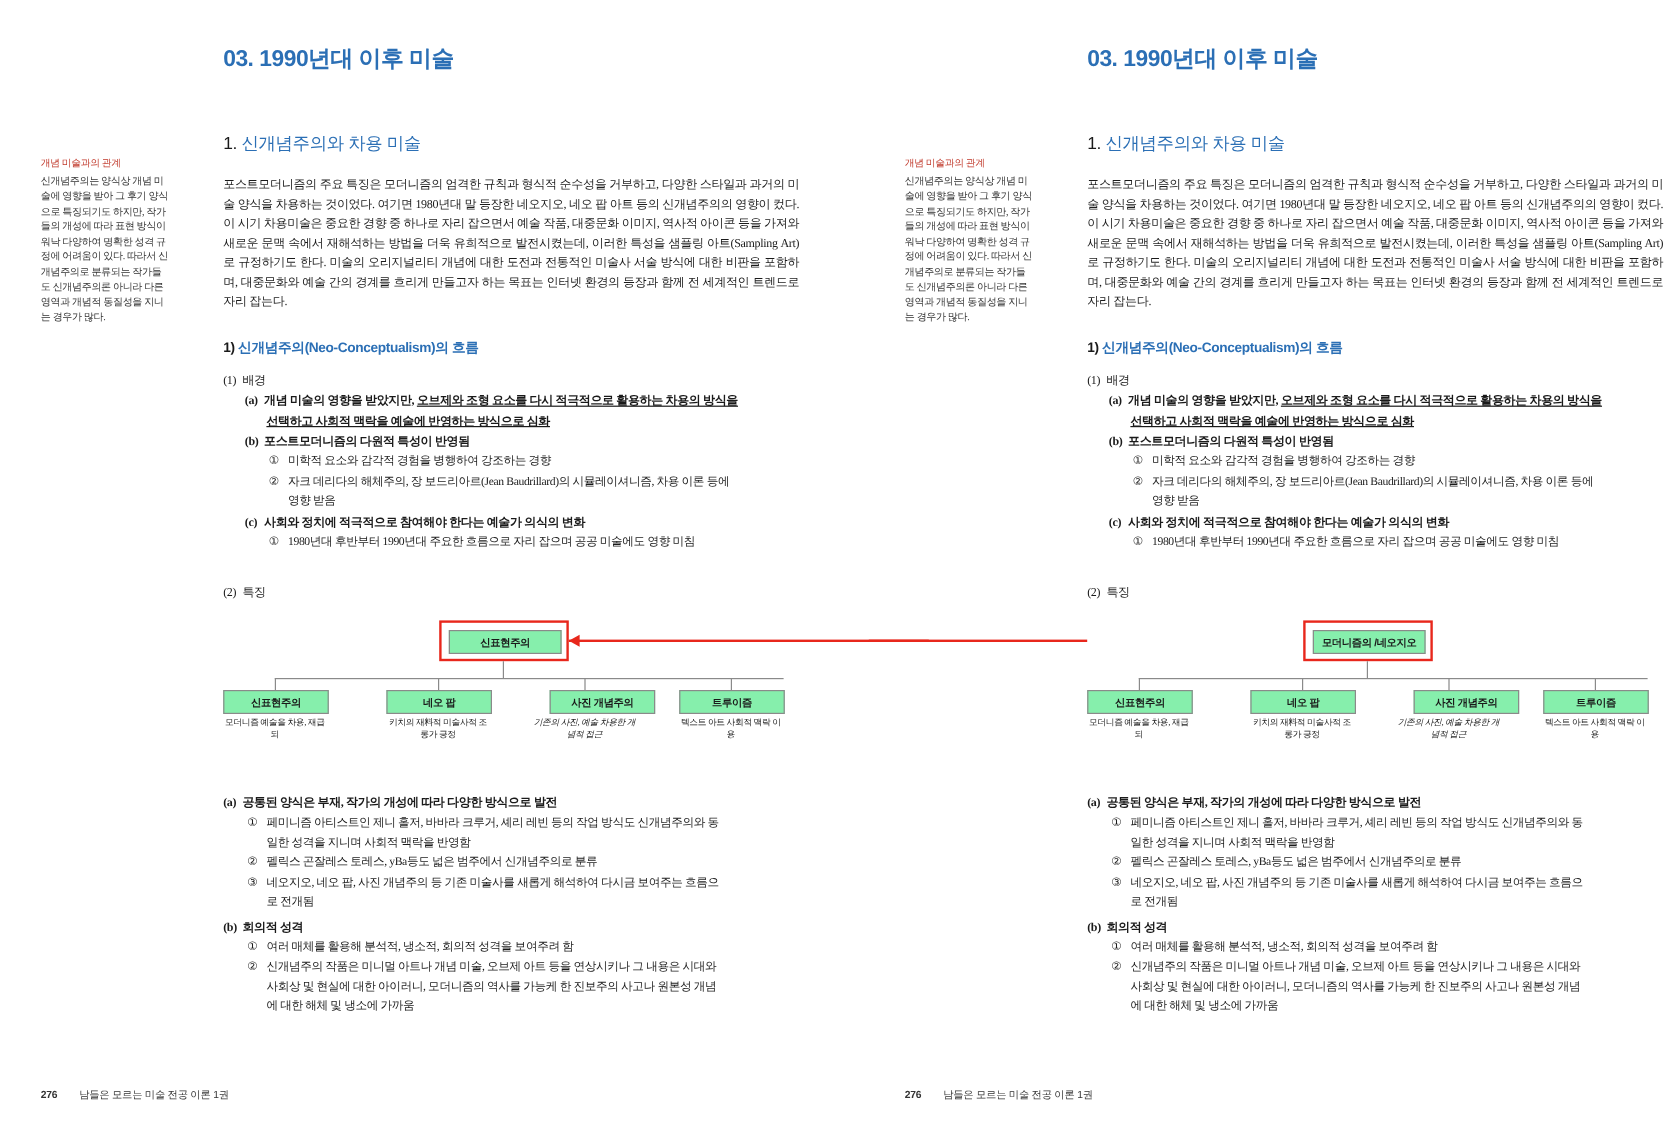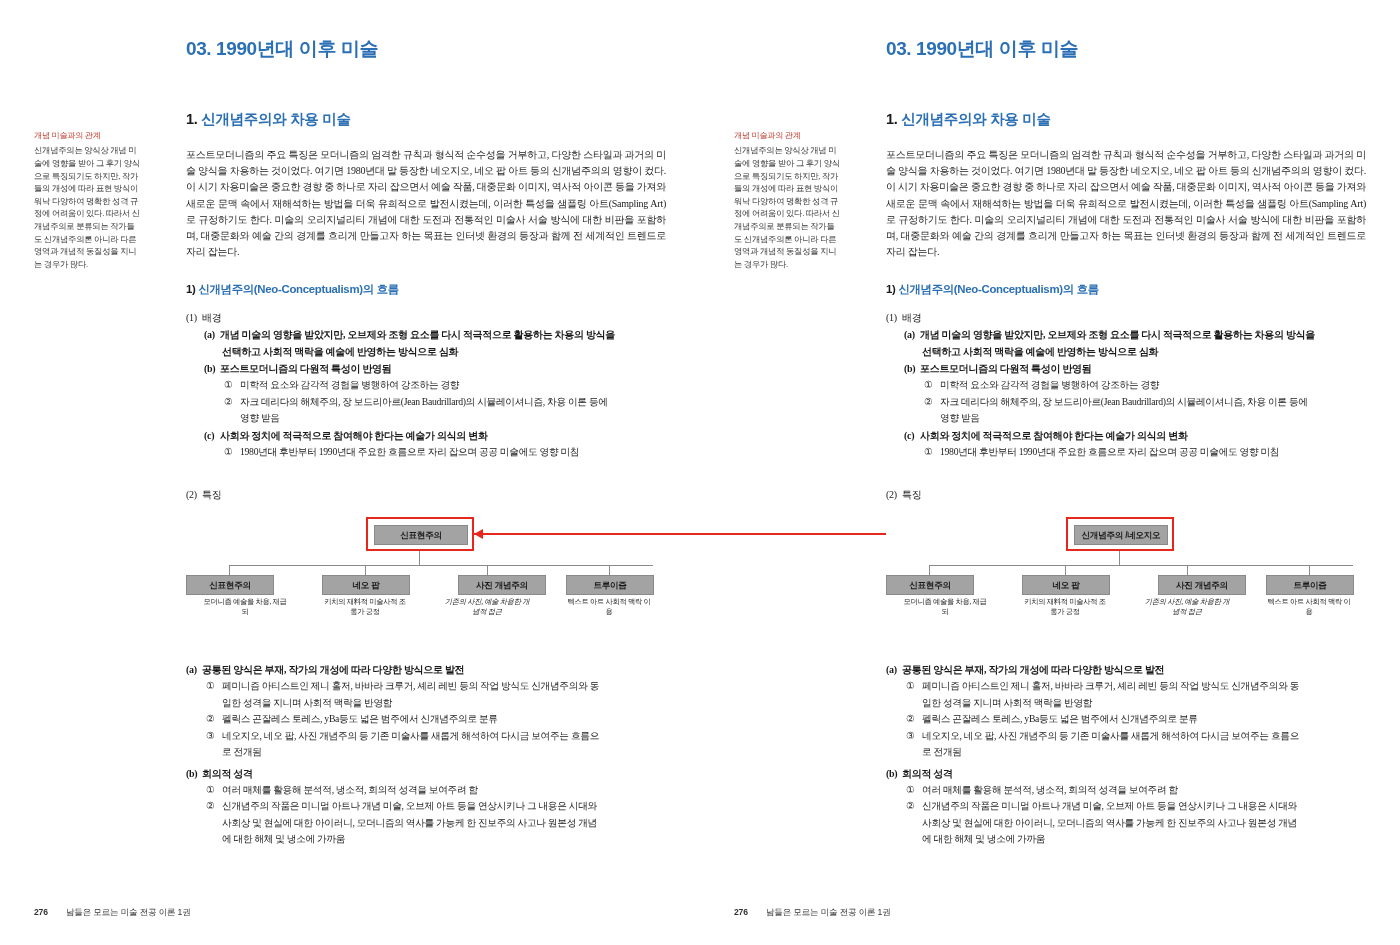--- a/index.html
+++ b/index.html
@@ -11,20 +11,21 @@
     width: 1400px;
     height: 945px;
     font-family: "Liberation Serif", serif;
     color: #1a1a1a;
     overflow: hidden;
   }
   .spread {
     display: flex;
     width: 1188px;
     height: 945px;
+    gap: 20px;
   }
   .page {
     position: relative;
     width: 700px;
     height: 945px;
     box-sizing: border-box;
     padding: 28px 34px 0 34px;
   }
 
   
@@ -34,21 +35,21 @@
     font-weight: bold;
     font-size: 19px;
     letter-spacing: -0.4px;
     margin: 8px 0 0 152px;
   }
 
   
   .section-title {
     font-family: "Liberation Sans", sans-serif;
     font-size: 14.5px;
-    font-weight: bold;
+    font-weight: normal;
     margin: 48px 0 0 152px;
     letter-spacing: -0.3px;
   }
   .section-title .num {
     color: #1a1a1a;
   }
   .section-title .txt {
     color: #2b6fb5;
   }
 
@@ -125,32 +126,32 @@
     font-size: 9.7px;
     line-height: 1.7;
   }
   .lvl3 > .item { position: relative; }
   .lvl3 > .item > .mark {
     position: absolute;
     left: -16px;
     width: 16px;
   }
   .bold { font-weight: bold; }
-  .ul { }
+  .ul { text-decoration: underline; }
   .indent-cont { padding-left: 2px; }
 
   
   .diagram-wrap {
     position: relative;
     margin-top: 10px;
     height: 118px;
   }
   .node {
     position: absolute;
-    background: #a3a3a3;
+    background: #86efac;
     border: 1px solid #8a8a8a;
     font-family: "Liberation Sans", sans-serif;
     font-size: 8.6px;
     font-weight: bold;
     text-align: center;
     line-height: 18px;
     height: 18px;
     letter-spacing: -0.3px;
   }
   .node-top {
@@ -178,21 +179,21 @@
   .leaf-cap {
     position: absolute;
     top: 84px;
     width: 86px;
     font-size: 7.3px;
     line-height: 1.35;
     text-align: center;
     letter-spacing: -0.3px;
     color: #222;
   }
-  .cap-1 { left: 16px; }
+  .cap-1 { left: 0px; }
   .cap-2 { left: 136px; }
   .cap-3 { left: 258px; font-style: italic; }
   .cap-4 { left: 380px; }
   .connector {
     position: absolute;
     background: #8a8a8a;
   }
   .arrow-line {
     position: absolute;
     height: 2px;
@@ -442,21 +443,21 @@
 
       <div class="lvl1" style="margin-top:26px;">
         <div class="item">
           <span class="mark">(2)</span>
           <span>특징</span>
         </div>
       </div>
 
       <div class="diagram-wrap">
         <div class="redbox"></div>
-        <div class="node node-top">신개념주의 /네오지오</div>
+        <div class="node node-top">모더니즘의 /네오지오</div>
 
         <div class="connector" style="left:233px; top:38px; width:1px; height:14px;"></div>
         <div class="connector" style="left:43px; top:52px; width:424px; height:1px;"></div>
         <div class="connector" style="left:43px; top:52px; width:1px; height:10px;"></div>
         <div class="connector" style="left:179px; top:52px; width:1px; height:10px;"></div>
         <div class="connector" style="left:301px; top:52px; width:1px; height:10px;"></div>
         <div class="connector" style="left:423px; top:52px; width:1px; height:10px;"></div>
 
         <div class="node leaf leaf-1">신표현주의</div>
         <div class="node leaf leaf-2">네오 팝</div>

